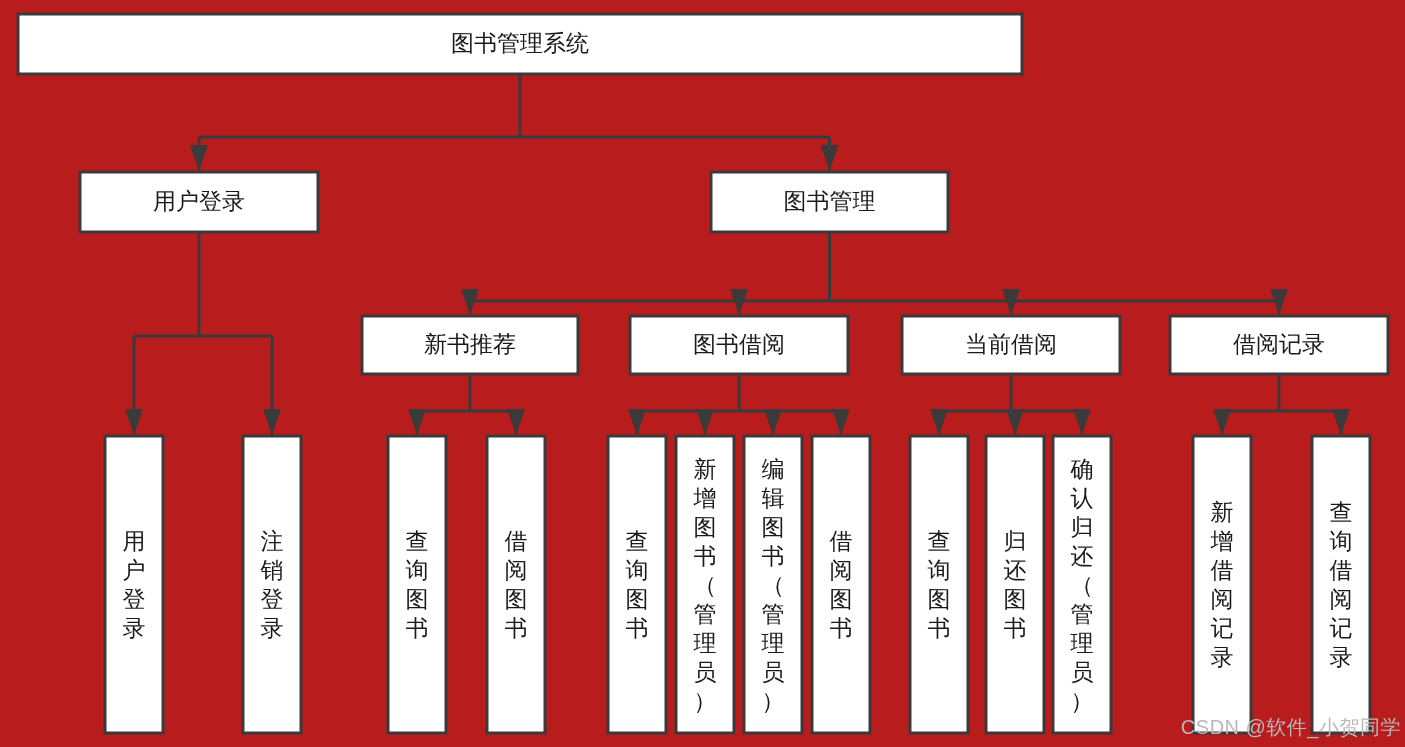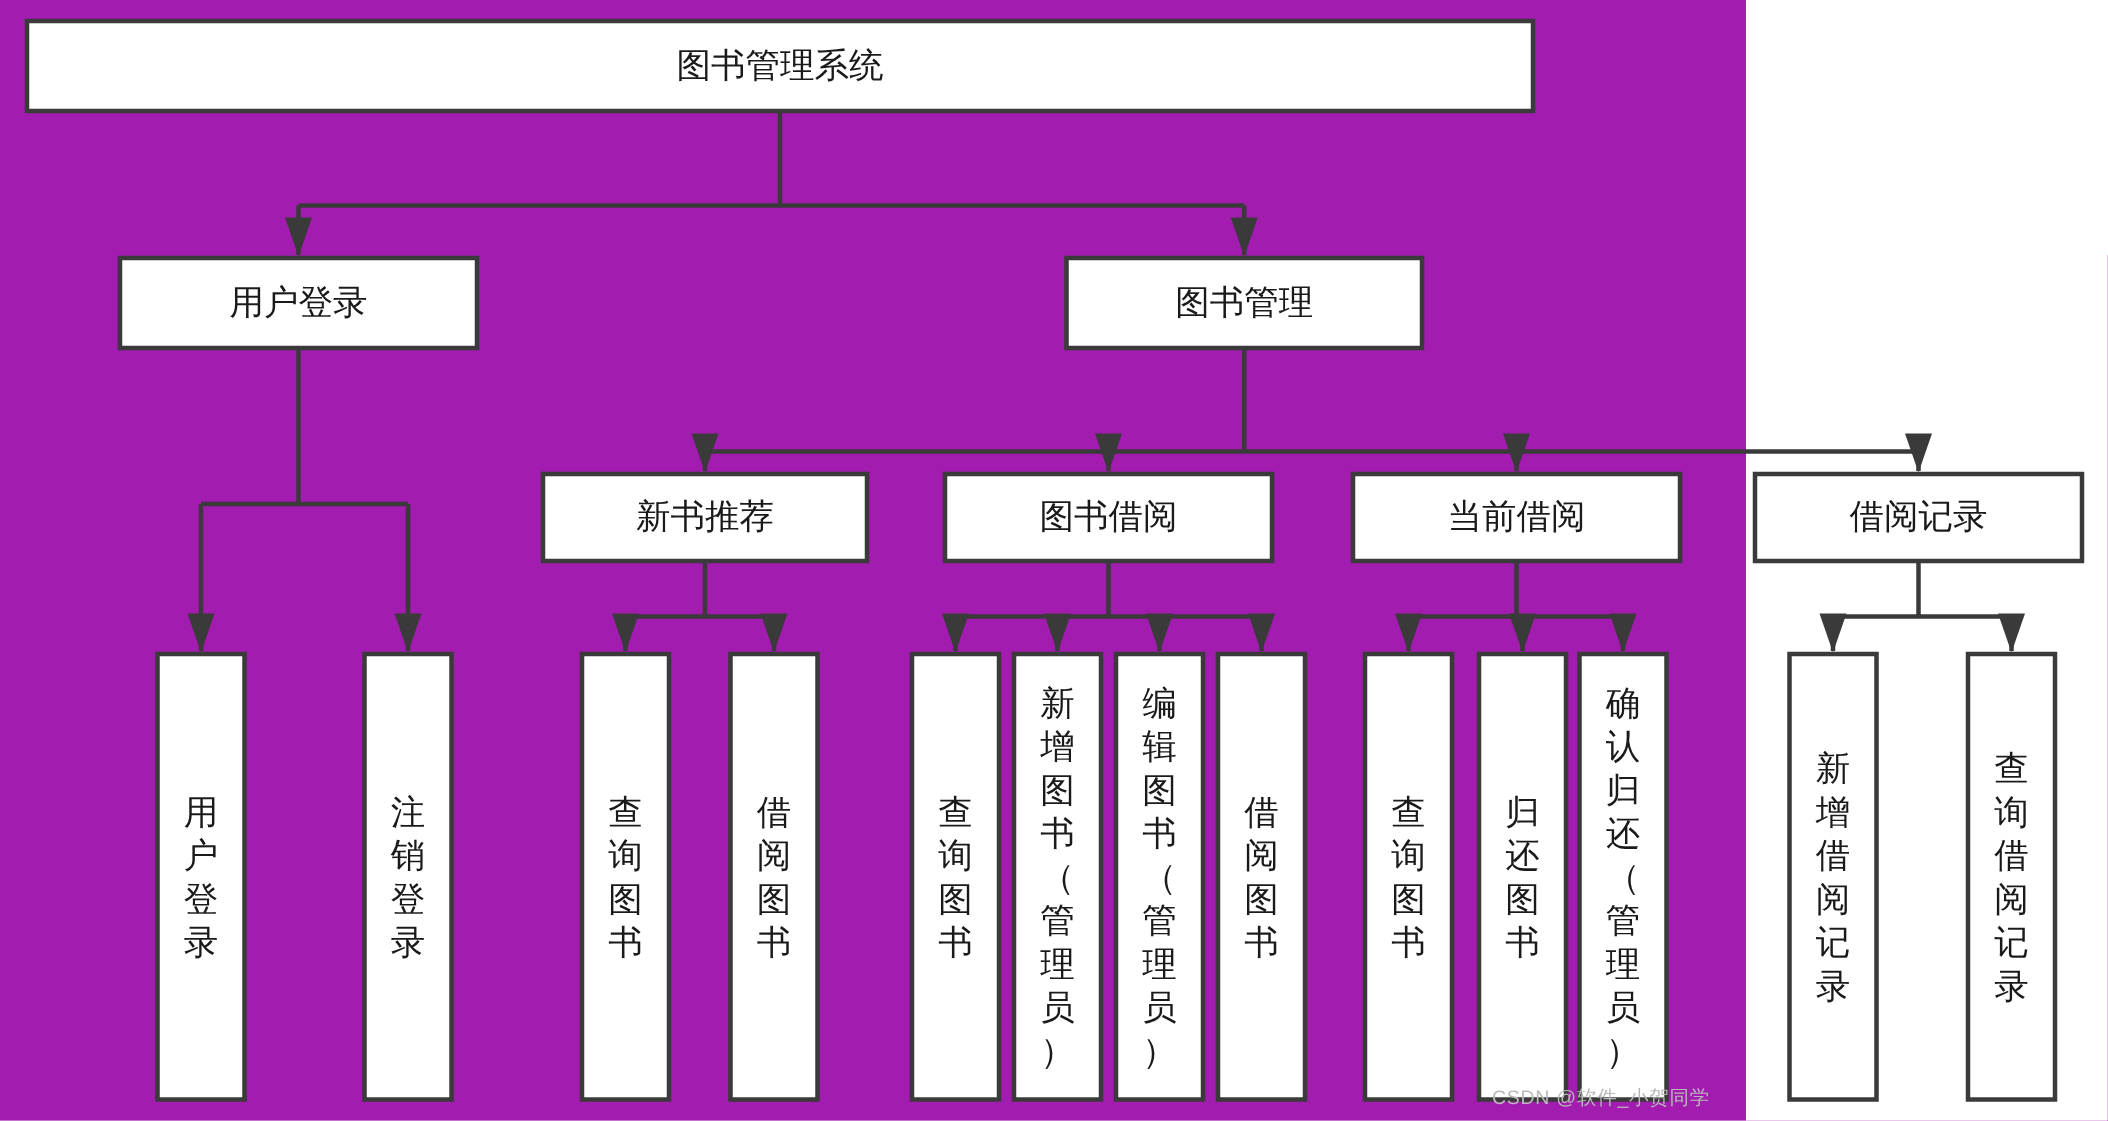--- a/index.html
+++ b/index.html
@@ -8,23 +8,23 @@
     background: #ffffff;
   }
   body {
     width: 1405px;
     height: 747px;
     font-family: "Liberation Sans", "DejaVu Sans", sans-serif;
     overflow: hidden;
   }
   #diagram-root {
     position: relative;
-    width: 1164px;
+    width: 1405px;
     height: 747px;
-    background: #a21caf;
+    background: #b91c1c;
   }
   svg#tree-svg {
     position: absolute;
     top: 0;
     left: 0;
     width: 1405px;
     height: 747px;
   }
   .node-box {
     fill: #ffffff;
@@ -49,24 +49,24 @@
     dominant-baseline: middle;
   }
   .node-label-v {
     font-family: "Liberation Sans", "DejaVu Sans", sans-serif;
     font-size: 23px;
     fill: #1a1a1a;
     text-anchor: middle;
   }
   .watermark {
     position: absolute;
-    right: 24px;
+    right: 4px;
     bottom: 6px;
     font-family: "Liberation Sans", "DejaVu Sans", sans-serif;
-    font-size: 13px;
+    font-size: 20px;
     color: #b8b8b8;
     letter-spacing: 0.5px;
     white-space: nowrap;
     pointer-events: none;
   }
 </style>
 </head>
 <body>
 
 <div id="diagram-root">

